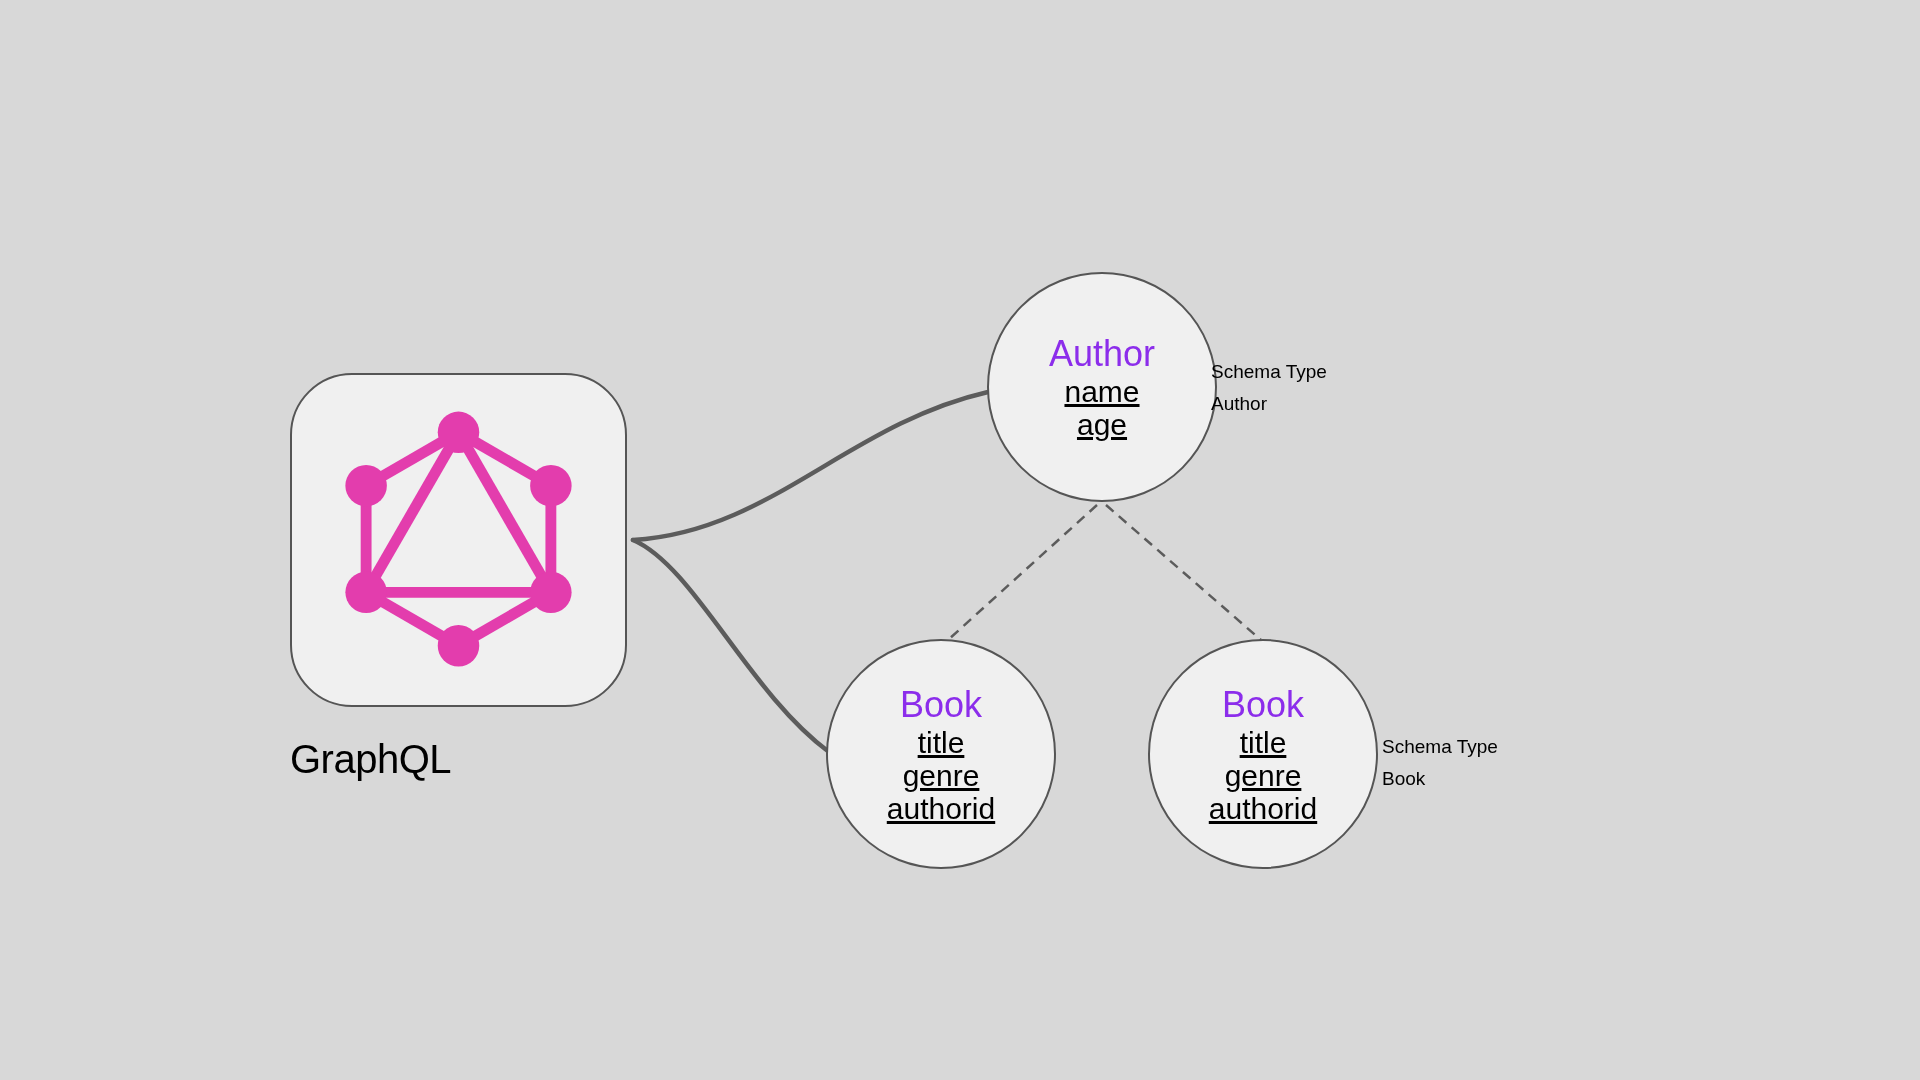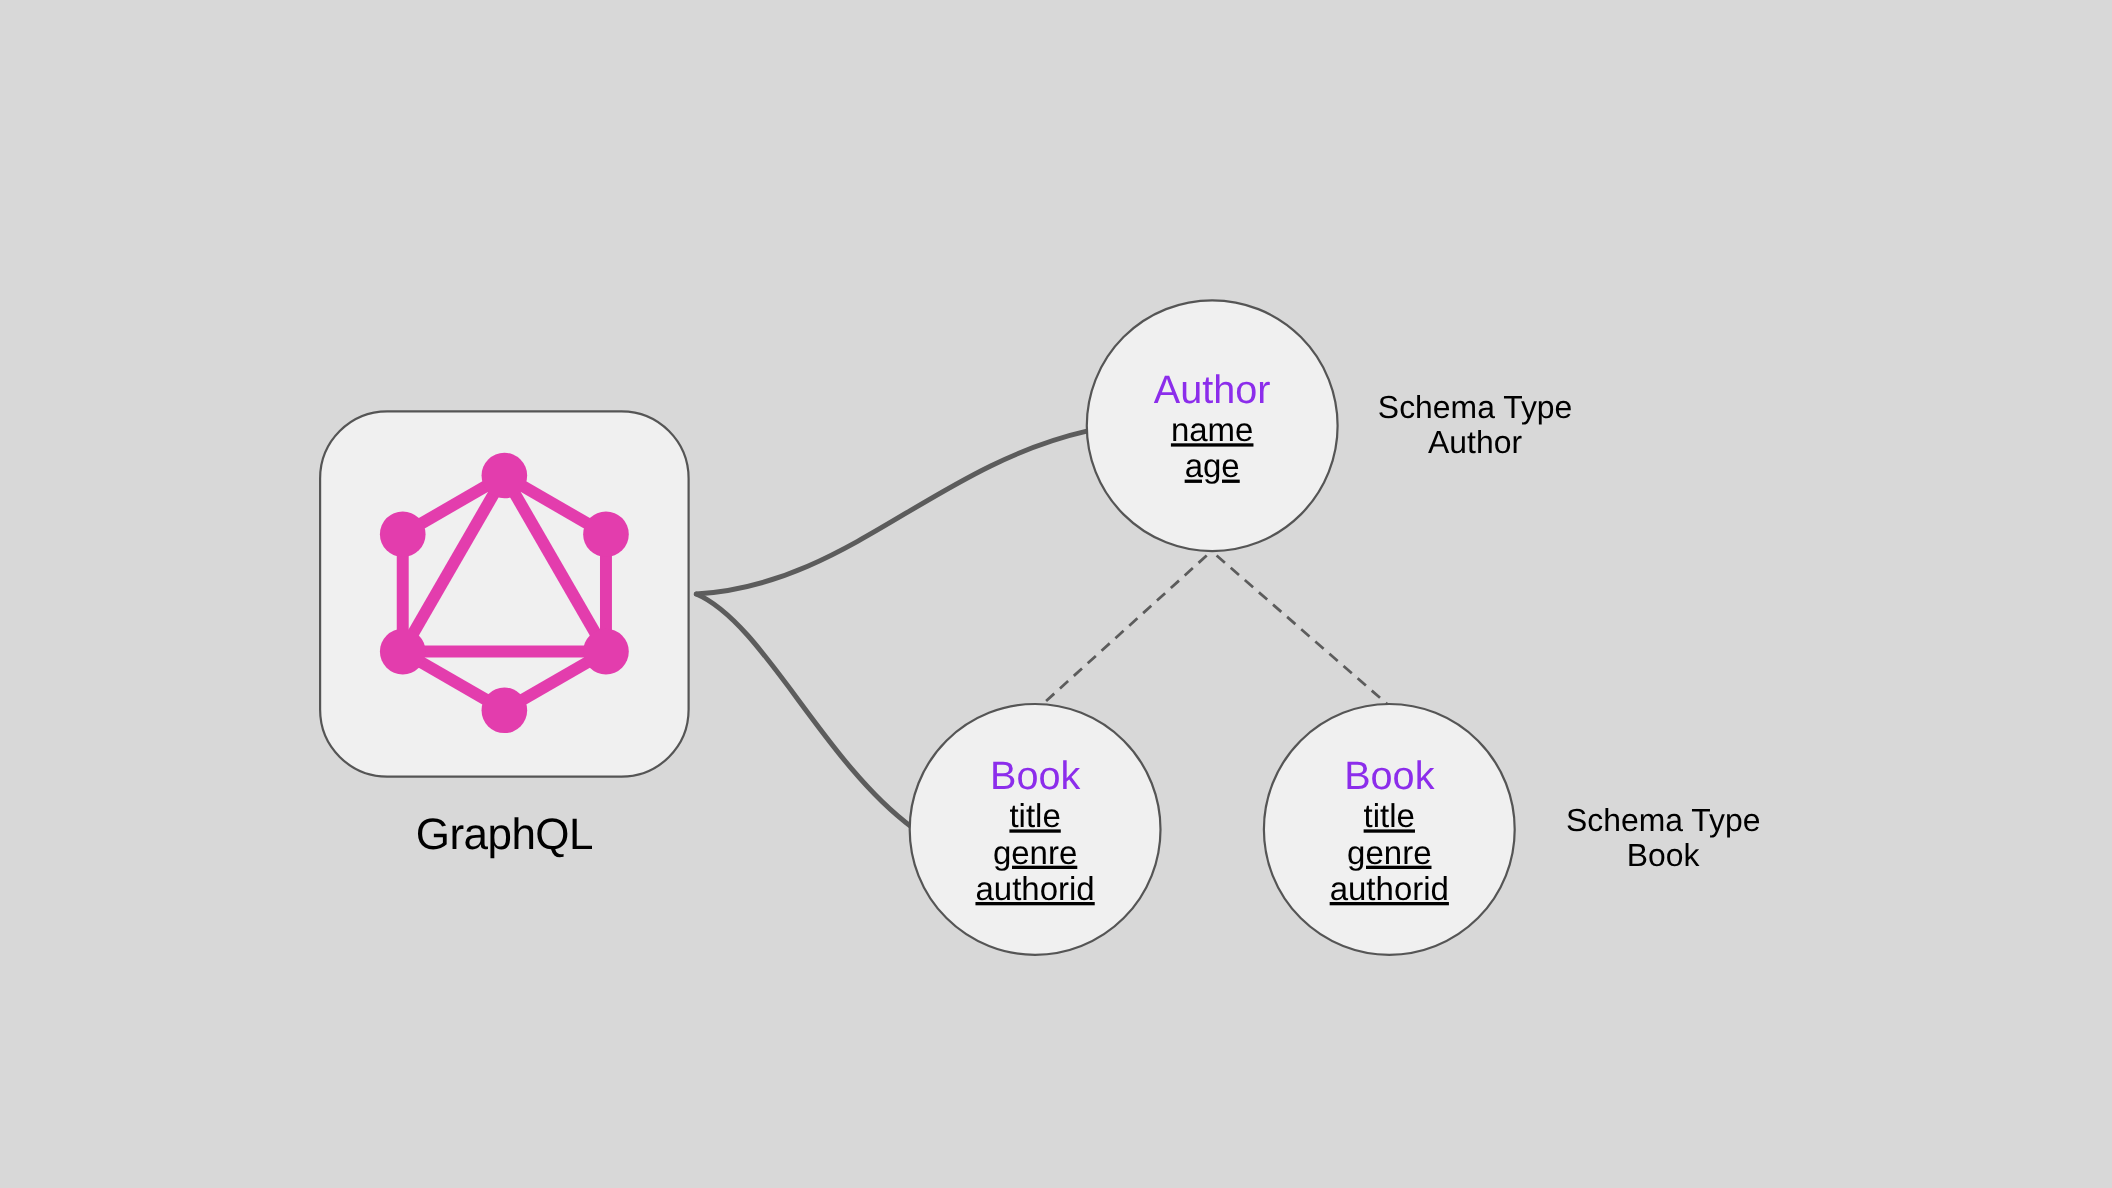--- a/index.html
+++ b/index.html
@@ -47,21 +47,21 @@
     display: flex; align-items: center; justify-content: center;
   }
   .gql-box svg { width: 100%; height: 100%; }
   .logo-edge { stroke: var(--logo-pink); stroke-width: 11; }
   .logo-node { fill: var(--logo-pink); }
 
   .gql-label {
     position: absolute;
     left: 290px; top: 737px;
     width: 337px;
-    text-align: center;
+    text-align: left;
     font-size: 40px;
     letter-spacing: -0.5px;
     color: var(--text-black);
   }
 
   .schema-circle {
     position: absolute;
     width: 230px; height: 230px;
     border-radius: 50%;
     background: var(--node-fill);
@@ -84,22 +84,22 @@
   .node-field {
     font-size: 30px;
     line-height: 33px;
     color: var(--text-black);
     text-decoration: underline;
   }
 
   .side-label {
     position: absolute;
     width: 260px;
-    text-align: center;
-    font-size: 29px;
+    text-align: left;
+    font-size: 19px;
     line-height: 31.5px;
     color: var(--text-black);
   }
   .side-label.author { left: 1211px; top: 356px; }
   .side-label.book   { left: 1382px; top: 731px; }
 </style>
 </head>
 <body>
 
 <div class="stage">

